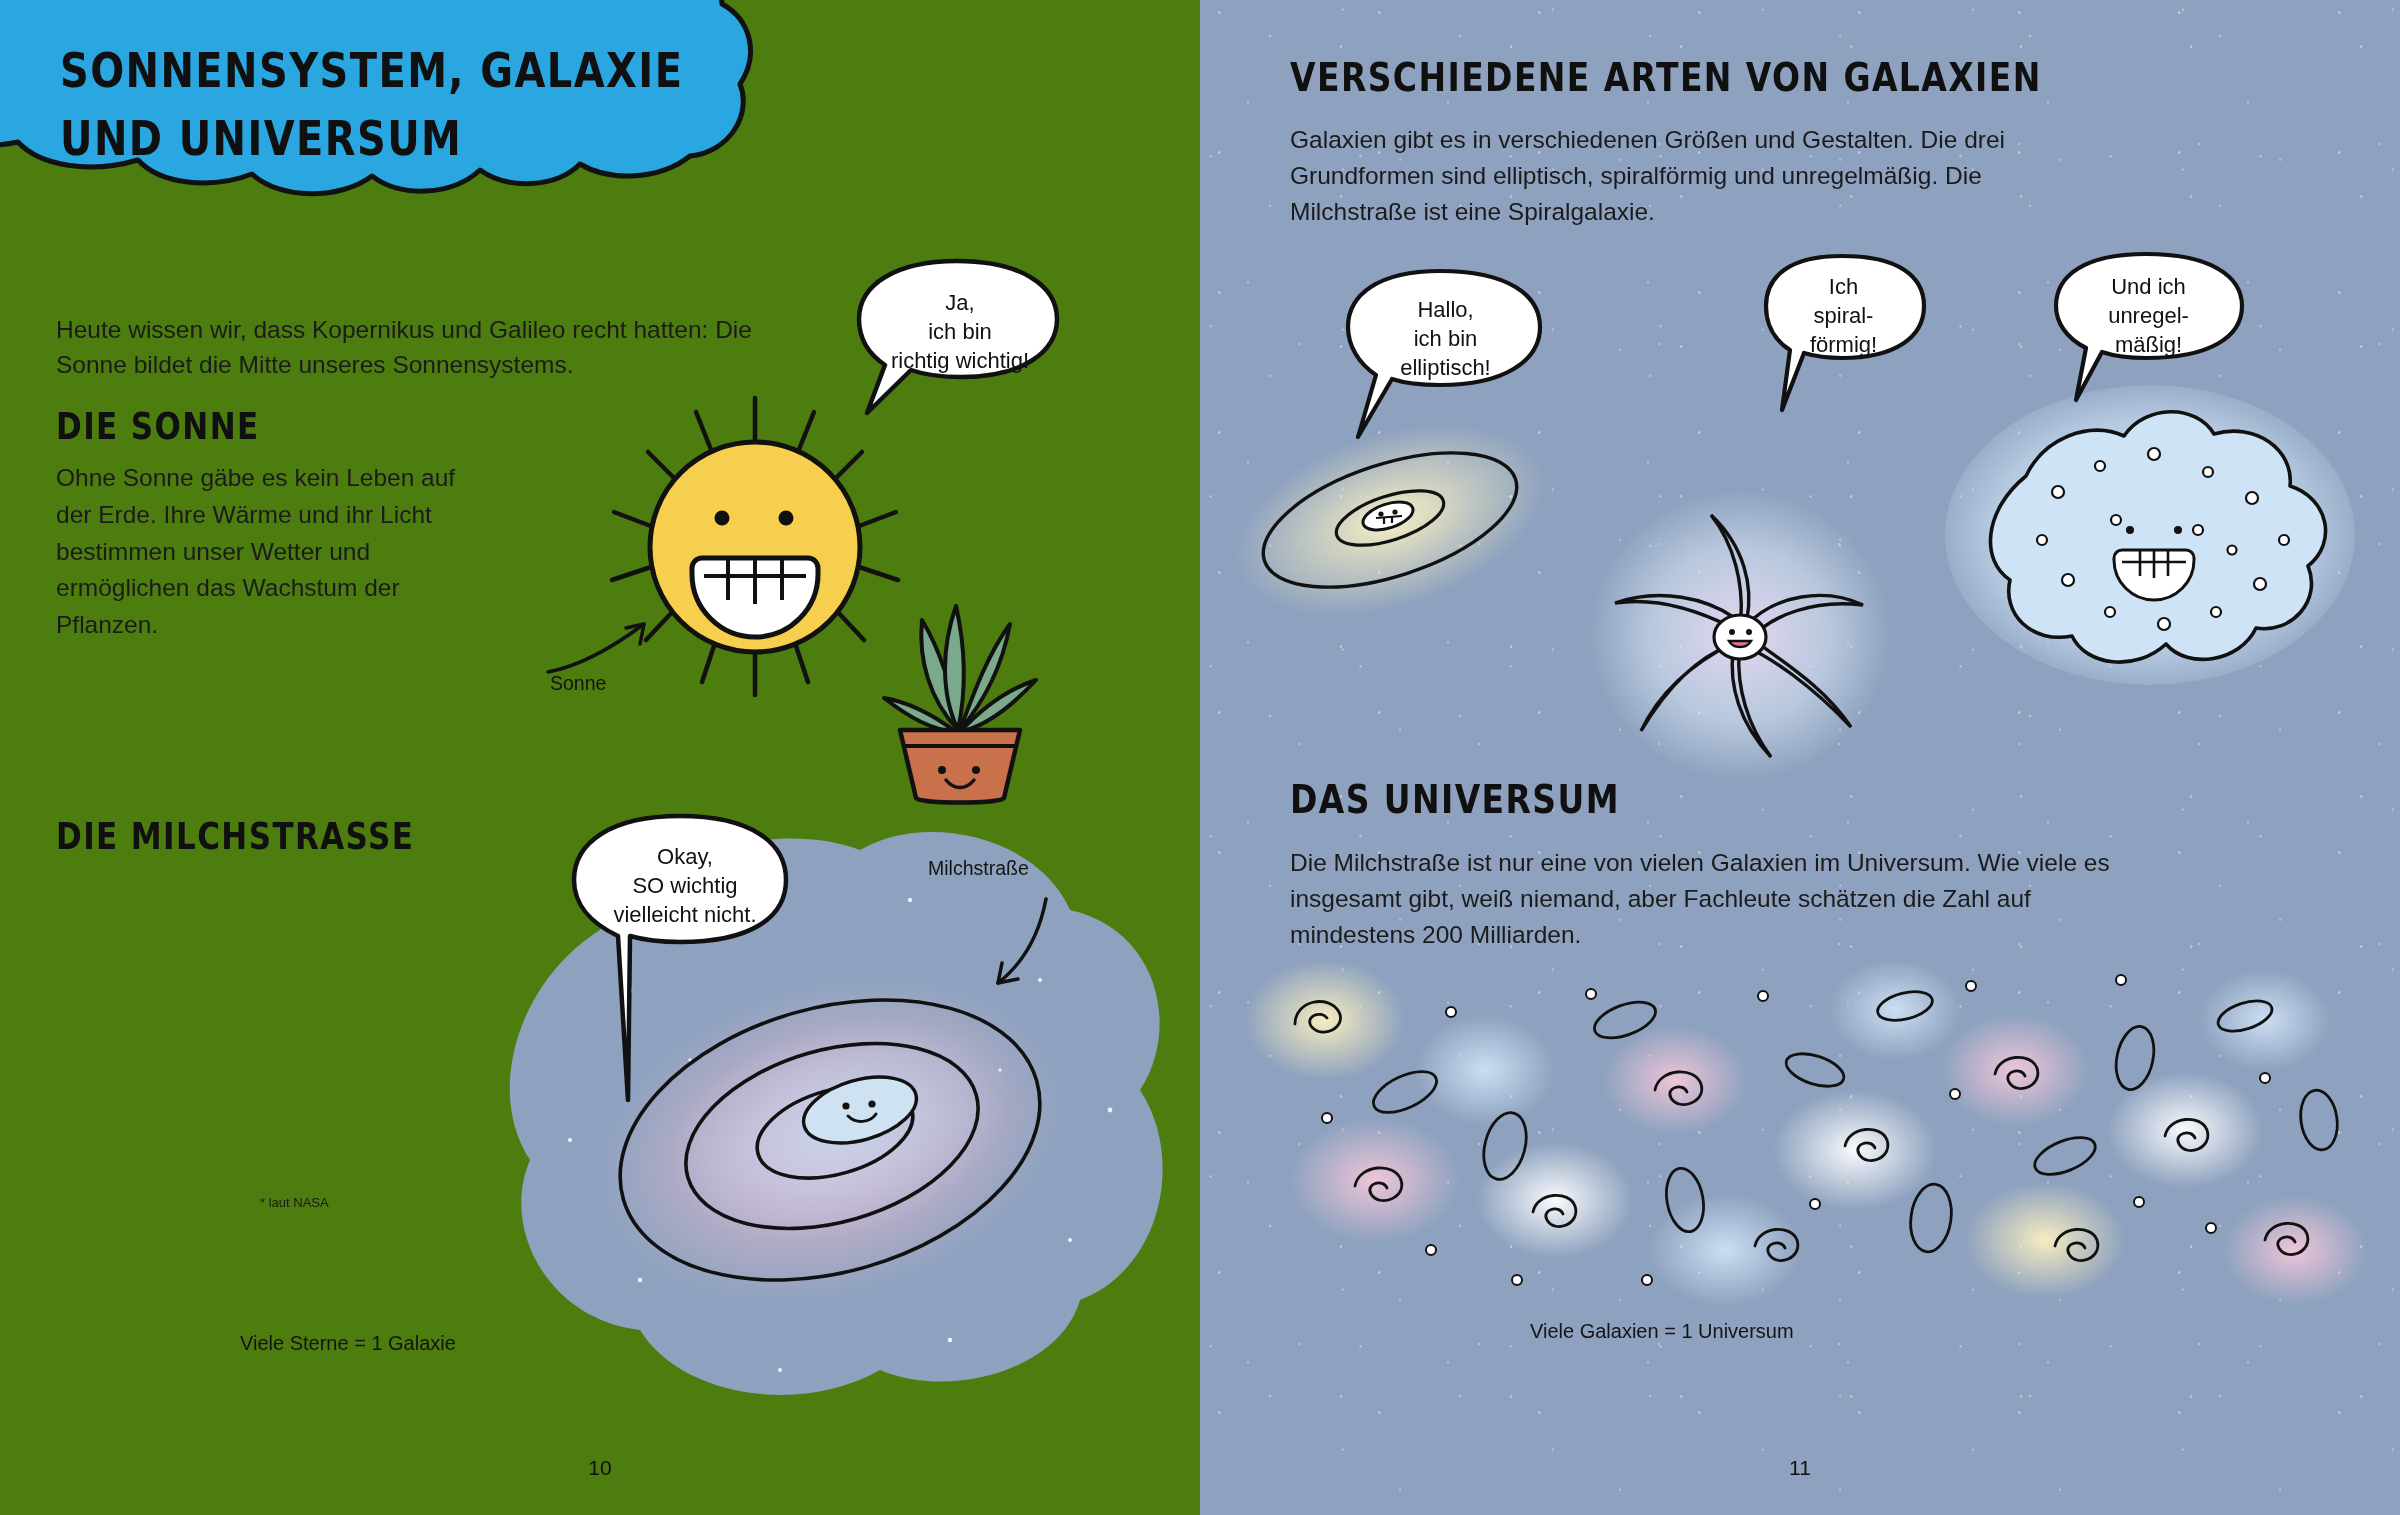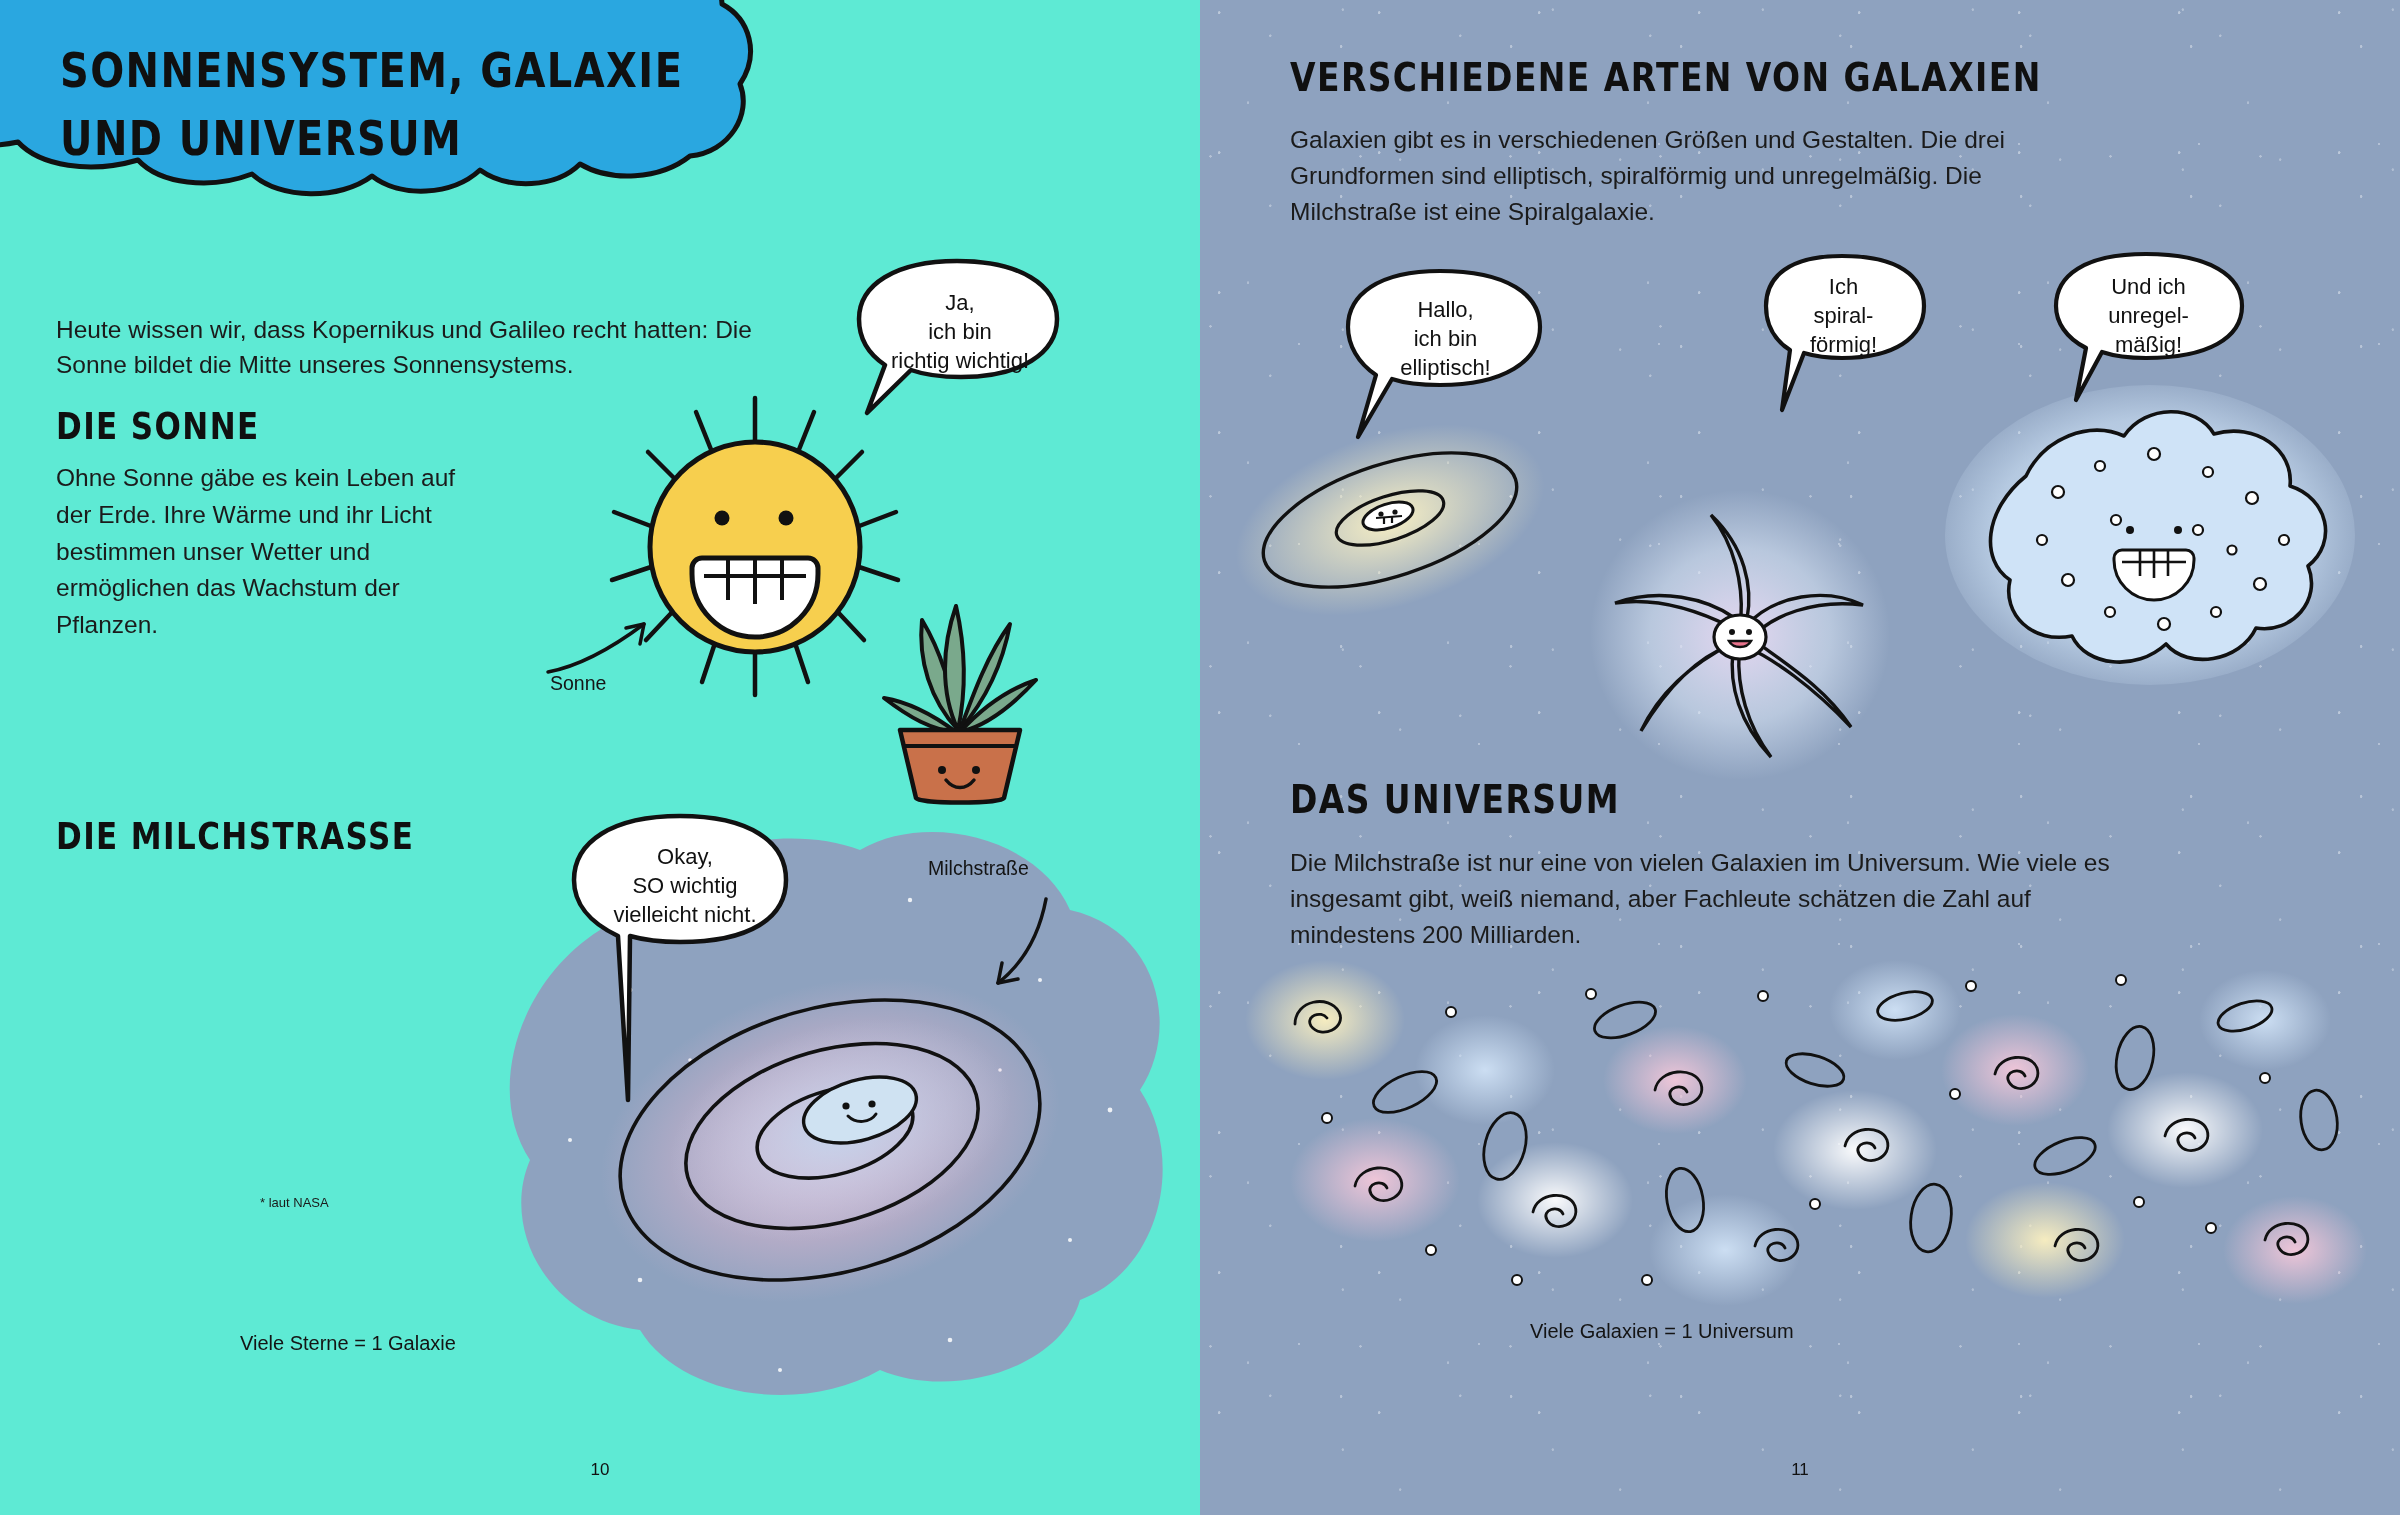--- a/index.html
+++ b/index.html
@@ -19,21 +19,21 @@
     height: 1515px;
     display: flex;
   }
   .page {
     position: relative;
     overflow: hidden;
   }
   .page-left {
     width: 1200px;
     height: 1515px;
-    background: #5eead4;
+    background: #4d7c0f;
   }
   .page-right {
     width: 1200px;
     height: 1515px;
     background: #8ea2bf;
   }
   .page-right::before {
     content: "";
     position: absolute;
     inset: 0;
@@ -150,21 +150,21 @@
   .label-milchstrasse {
     position: absolute;
     left: 928px;
     top: 857px;
     font-size: 19.5px;
     color: #141414;
   }
   .pagenum {
     position: absolute;
     bottom: 35px;
-    font-size: 17px;
+    font-size: 21px;
     color: #111;
     text-align: center;
   }
   .pagenum-left { left: 0; width: 1200px; }
   .pagenum-right { left: 0; width: 1200px; }
 
   
   .bubble-text {
     position: absolute;
     text-align: center;

